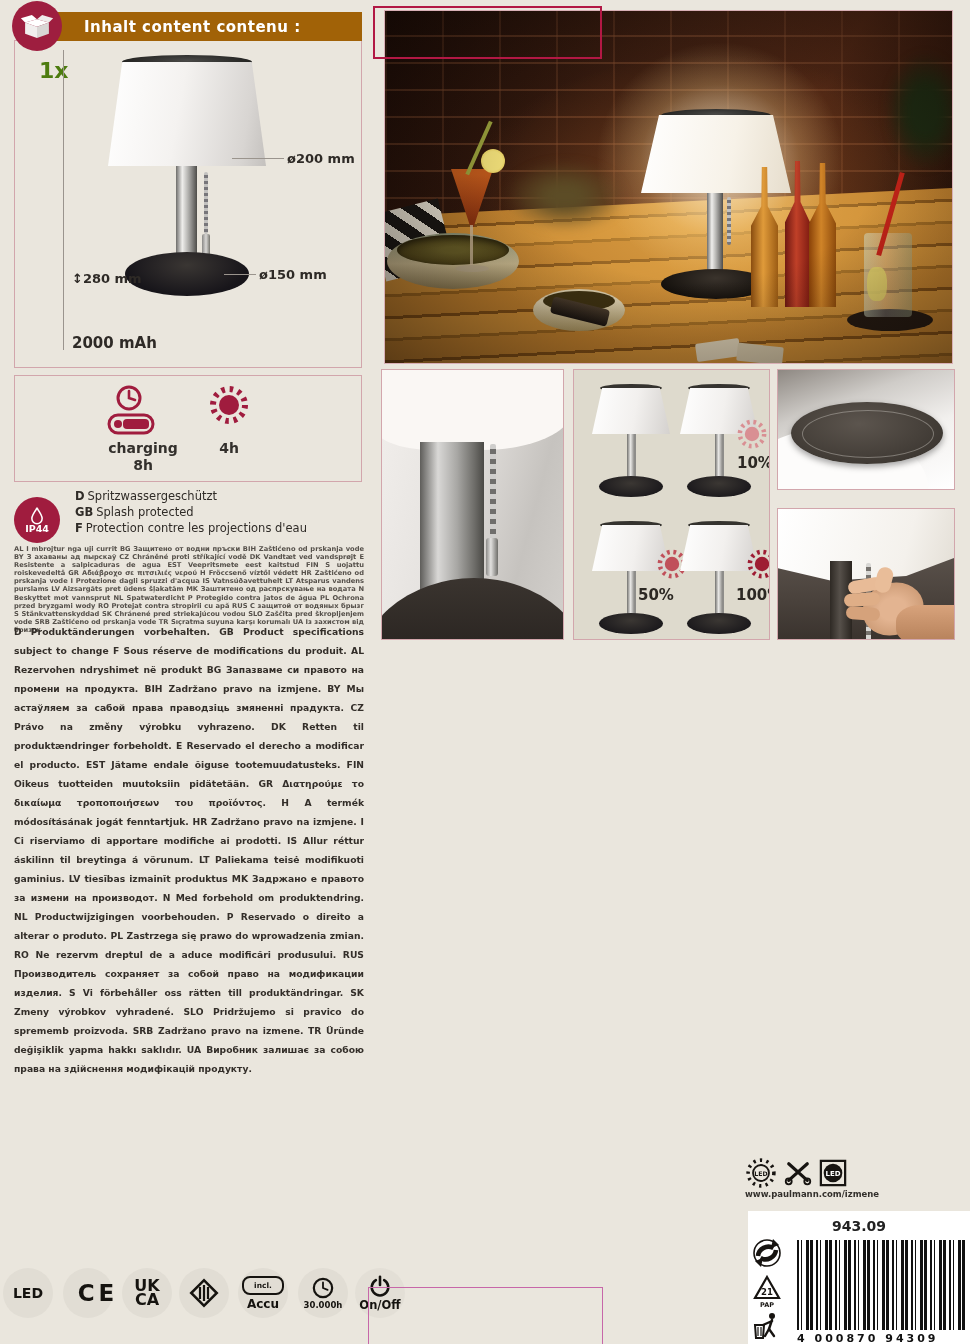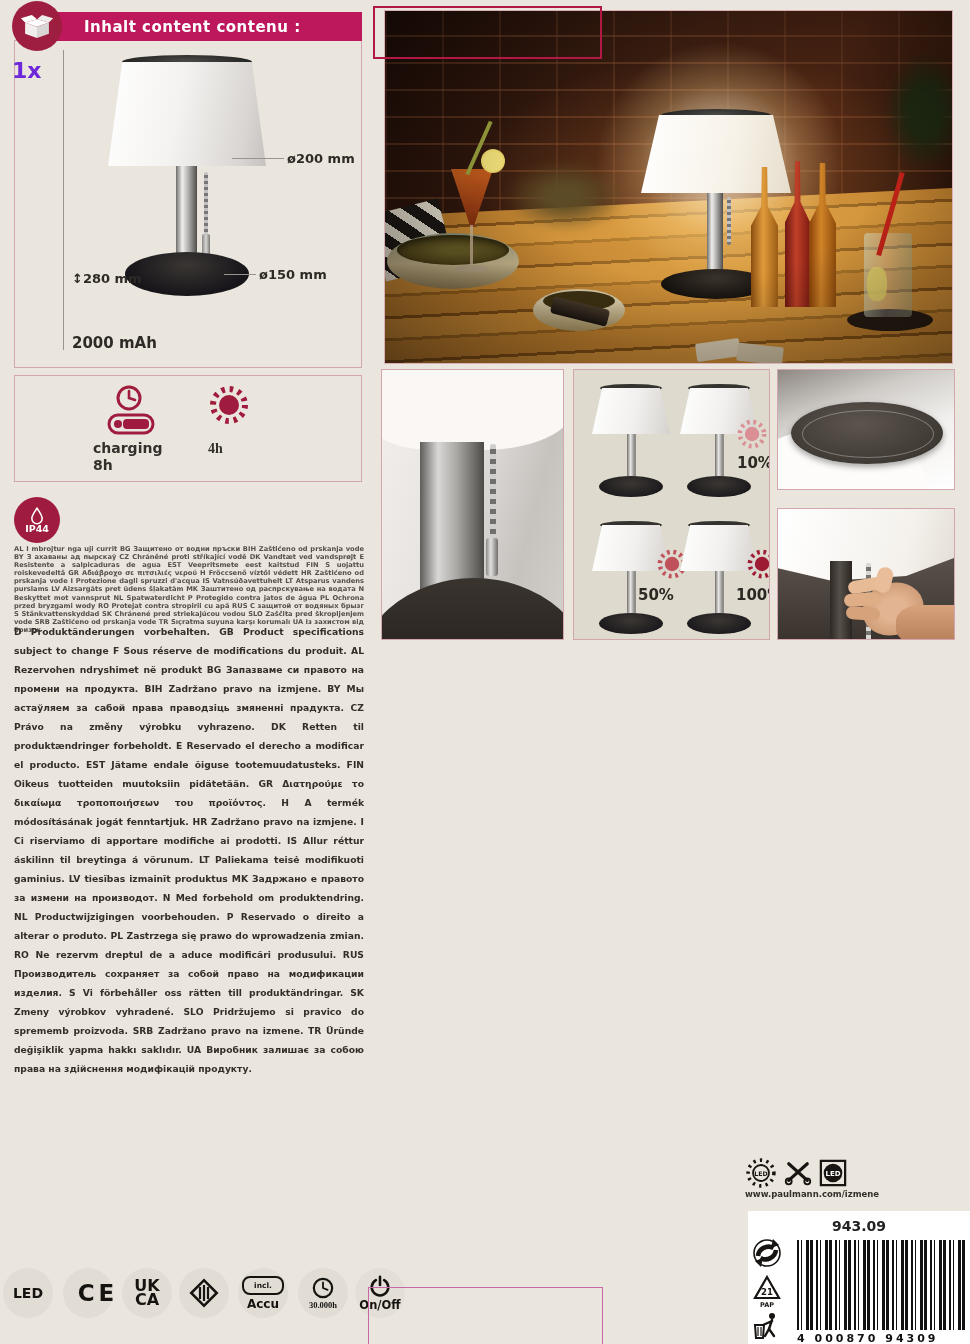--- a/index.html
+++ b/index.html
@@ -1,39 +1,39 @@
 <!DOCTYPE html>
 <html><head>
 <meta charset="utf-8">
 <style>
   html,body{margin:0;padding:0;background:#eae6dd;font-family:"DejaVu Sans","Liberation Sans",sans-serif;}
   #page{position:relative;width:970px;height:1344px;background:#eae6dd;overflow:hidden;}
   .abs{position:absolute;}
   .b{font-weight:bold;}
   .pinkbox{border:1px solid #d2a6ac;box-sizing:border-box;}
   
-  #hdr-bar{left:36px;top:12px;width:326px;height:29px;background:#be185d;color:#fff;
+  #hdr-bar{left:36px;top:12px;width:326px;height:29px;background:#a16207;color:#fff;
     display:flex;align-items:center;padding-left:48px;box-sizing:border-box;
     font-weight:bold;font-size:15px;letter-spacing:.5px;z-index:6;}
   #hdr-circle{left:12px;top:1px;width:50px;height:50px;border-radius:50%;background:#9e1e3f;z-index:7;
     display:flex;align-items:center;justify-content:center;}
   
   #box-contents{left:14px;top:40px;width:348px;height:328px;}
-  #qty{left:12px;top:58px;font-size:22px;color:#6d28d9;}
+  #qty{left:39px;top:58px;font-size:22px;color:#4d7c0f;}
   #dimline{left:63px;top:50px;width:1px;height:300px;background:#9a948d;}
   .dimtxt{color:#2e2a26;font-size:13px;font-weight:bold;white-space:nowrap;text-align:center;}
   
   .lampshade{background:linear-gradient(100deg,#ffffff 0%,#f4f2f0 45%,#d8d5d2 85%,#c4c1be 100%);}
   .solartop{background:radial-gradient(ellipse at 50% 40%,#4a4a48 0%,#242422 70%);border-radius:50%;}
   .pole{background:linear-gradient(90deg,#6e6d6a 0%,#efeeec 30%,#b9b8b5 55%,#8a8987 75%,#4e4d4a 100%);}
   .lampbase{background:radial-gradient(ellipse at 50% 30%,#3a3633 0%,#17151a 70%);border-radius:50%;}
   .chain{width:4px;background:repeating-linear-gradient(#c2c1bf 0 3px,#77767a 3px 6px);border-radius:2px;}
   
   #box-charge{left:14px;top:375px;width:348px;height:107px;}
-  .chargetxt{font-size:14px;font-weight:bold;color:#33302c;line-height:17px;}
+  .chargetxt{font-size:14px;font-weight:bold;color:#33302c;text-align:center;line-height:17px;}
   
   #ip44{left:14px;top:497px;width:46px;height:46px;border-radius:50%;background:#a01c3e;color:#fff;
     display:flex;flex-direction:column;align-items:center;justify-content:center;}
   #ip44 .lbl{font-size:9.5px;font-weight:bold;margin-top:-2px;}
   .ipline{font-size:11.5px;color:#2f2b27;line-height:16px;}
   .ipline b{margin-right:3px;}
   
   #legal1{left:14px;top:545px;width:350px;font-size:6.7px;line-height:8.1px;font-weight:bold;
     color:#55504a;text-align:justify;}
   #legal2{left:14px;top:622px;width:350px;font-size:9.2px;line-height:19px;font-weight:bold;
@@ -132,28 +132,33 @@
       <rect x="16" y="6" width="26" height="10" rx="4" fill="#a01c3e"></rect>
     </svg>
     <div class="abs chargetxt" style="left:78px;top:64px;width:100px;">
       <div>charging</div>
       <div>8h</div>
     </div>
     <svg class="abs" style="left:192px;top:7px;" width="44" height="44" viewBox="0 0 44 44">
       <circle cx="22" cy="22" r="10" fill="#a01c3e"></circle>
       <circle cx="22" cy="22" r="16" fill="none" stroke="#a01c3e" stroke-width="6" stroke-dasharray="3.5 4.9"></circle>
     </svg>
-    <div class="abs chargetxt" style="left:193px;top:64px;width:60px;font-family:Liberation Serif, serif;">4h</div>
+    <div class="abs chargetxt" style="left:184px;top:64px;width:60px;">4h</div>
   </div>
 
   <div class="abs" id="ip44">
     <svg width="16" height="18" viewBox="0 0 24 28">
       <path d="M12 2 C12 2 4 13 4 18 a8 8 0 0 0 16 0 C20 13 12 2 12 2 Z" fill="none" stroke="#fff" stroke-width="2.4"></path>
     </svg>
     <div class="lbl">IP44</div>
+  </div>
+  <div class="abs" style="left:75px;top:488px;">
+    <div class="ipline"><b>D</b><span>Spritzwassergeschützt</span></div>
+    <div class="ipline"><b>GB</b><span>Splash protected</span></div>
+    <div class="ipline"><b>F</b><span>Protection contre les projections d'eau</span></div>
   </div>
 
   <div class="abs" id="legal1">AL I mbrojtur nga uji currit BG Защитено от водни пръски BIH Zaštićeno od prskanja vode BY З ахаваны ад пырскаў CZ Chráněné proti stříkající vodě DK Vandtæt ved vandsprøjt E Resistente a salpicaduras de agua EST Veepritsmete eest kaitstud FIN S uojattu roiskevedeltä GR Αδιάβροχο σε πιτσιλιές νερού H Fröccsenő víztől védett HR Zaštićeno od prskanja vode I Protezione dagli spruzzi d'acqua IS Vatnsúðavettuhelt LT Atsparus vandens purslams LV Aizsargāts pret ūdens šļakatām MK Заштитено од распрскување на водата N Beskyttet mot vannsprut NL Spatwaterdicht P Protegido contra jatos de água PL Ochrona przed bryzgami wody RO Protejat contra stropirii cu apă RUS С защитой от водяных брызг S Stänkvattenskyddad SK Chránené pred striekajúcou vodou SLO Zaščita pred škropljenjem vode SRB Zaštićeno od prskanja vode TR Sıçratma suyuna karşı korumalı UA Із захистом від бризок</div>
   <div class="abs" id="legal2">D Produktänderungen vorbehalten. GB Product specifications subject to change F Sous réserve de modifications du produit. AL Rezervohen ndryshimet në produkt BG Запазваме си правото на промени на продукта. BIH Zadržano pravo na izmjene. BY Мы астаўляем за сабой права праводзіць змяненні прадукта. CZ Právo na změny výrobku vyhrazeno. DK Retten til produktændringer forbeholdt. E Reservado el derecho a modificar el producto. EST Jätame endale õiguse tootemuudatusteks. FIN Oikeus tuotteiden muutoksiin pidätetään. GR Διατηρούμε το δικαίωμα τροποποιήσεων του προϊόντος. H A termék módosításának jogát fenntartjuk. HR Zadržano pravo na izmjene. I Ci riserviamo di apportare modifiche ai prodotti. IS Allur réttur áskilinn til breytinga á vörunum. LT Paliekama teisė modifikuoti gaminius. LV tiesības izmainīt produktus MK Задржано е правото за измени на производот. N Med forbehold om produktendring. NL Productwijzigingen voorbehouden. P Reservado o direito a alterar o produto. PL Zastrzega się prawo do wprowadzenia zmian. RO Ne rezervm dreptul de a aduce modificări produsului. RUS Производитель сохраняет за собой право на модификации изделия. S Vi förbehåller oss rätten till produktändringar. SK Zmeny výrobkov vyhradené. SLO Pridržujemo si pravico do sprememb proizvoda. SRB Zadržano pravo na izmene. TR Üründe değişiklik yapma hakkı saklıdır. UA Виробник залишає за собою права на здійснення модифікацій продукту.</div>
 
   <div class="abs" id="photo">
     <div class="abs" id="bricks"></div>
     <div class="abs" style="left:500px;top:40px;width:80px;height:120px;background:radial-gradient(ellipse,#1d2a12 30%,rgba(0,0,0,0) 70%);filter:blur(4px);"></div>
     <div class="abs" id="table"></div>
     <div class="abs" style="left:120px;top:150px;width:120px;height:70px;background:radial-gradient(ellipse,#5c4c26 20%,rgba(0,0,0,0) 72%);filter:blur(5px);"></div>
@@ -324,21 +329,21 @@
       <rect x="8" y="8" width="18" height="18" transform="rotate(45 17 17)" fill="none" stroke="#15130f" stroke-width="2.6"></rect>
       <path d="M13 11 L13 23 M17 9 L17 25 M21 11 L21 23" stroke="#15130f" stroke-width="2.2"></path>
     </svg>
   </div>
   <div class="badge" style="left:238px;">
     <div style="position:relative;width:38px;height:15px;border:2px solid #15130f;border-radius:8px;display:flex;align-items:center;justify-content:center;">
       <span class="b" style="font-size:7.5px;">incl.</span>
     </div>
     <span class="b" style="font-size:12px;margin-top:2px;">Accu</span>
   </div>
-  <div class="badge" style="left:298px;font-family:Liberation Serif, serif;">
+  <div class="badge" style="left:298px;">
     <svg width="22" height="22" viewBox="0 0 24 24">
       <circle cx="12" cy="12" r="10" fill="none" stroke="#15130f" stroke-width="2.4"></circle>
       <path d="M12 6 L12 12 L17 14" fill="none" stroke="#15130f" stroke-width="2" stroke-linecap="round"></path>
     </svg>
     <span class="b" style="font-size:8.5px;margin-top:1px;">30.000h</span>
   </div>
   <div class="badge" style="left:355px;background:rgba(225,221,212,.8);">
     <svg width="22" height="22" viewBox="0 0 24 24">
       <path d="M7.5 5.5 a9 9 0 1 0 9 0" fill="none" stroke="#15130f" stroke-width="2.8" stroke-linecap="round"></path>
       <path d="M12 2 L12 11" stroke="#15130f" stroke-width="2.8" stroke-linecap="round"></path>

